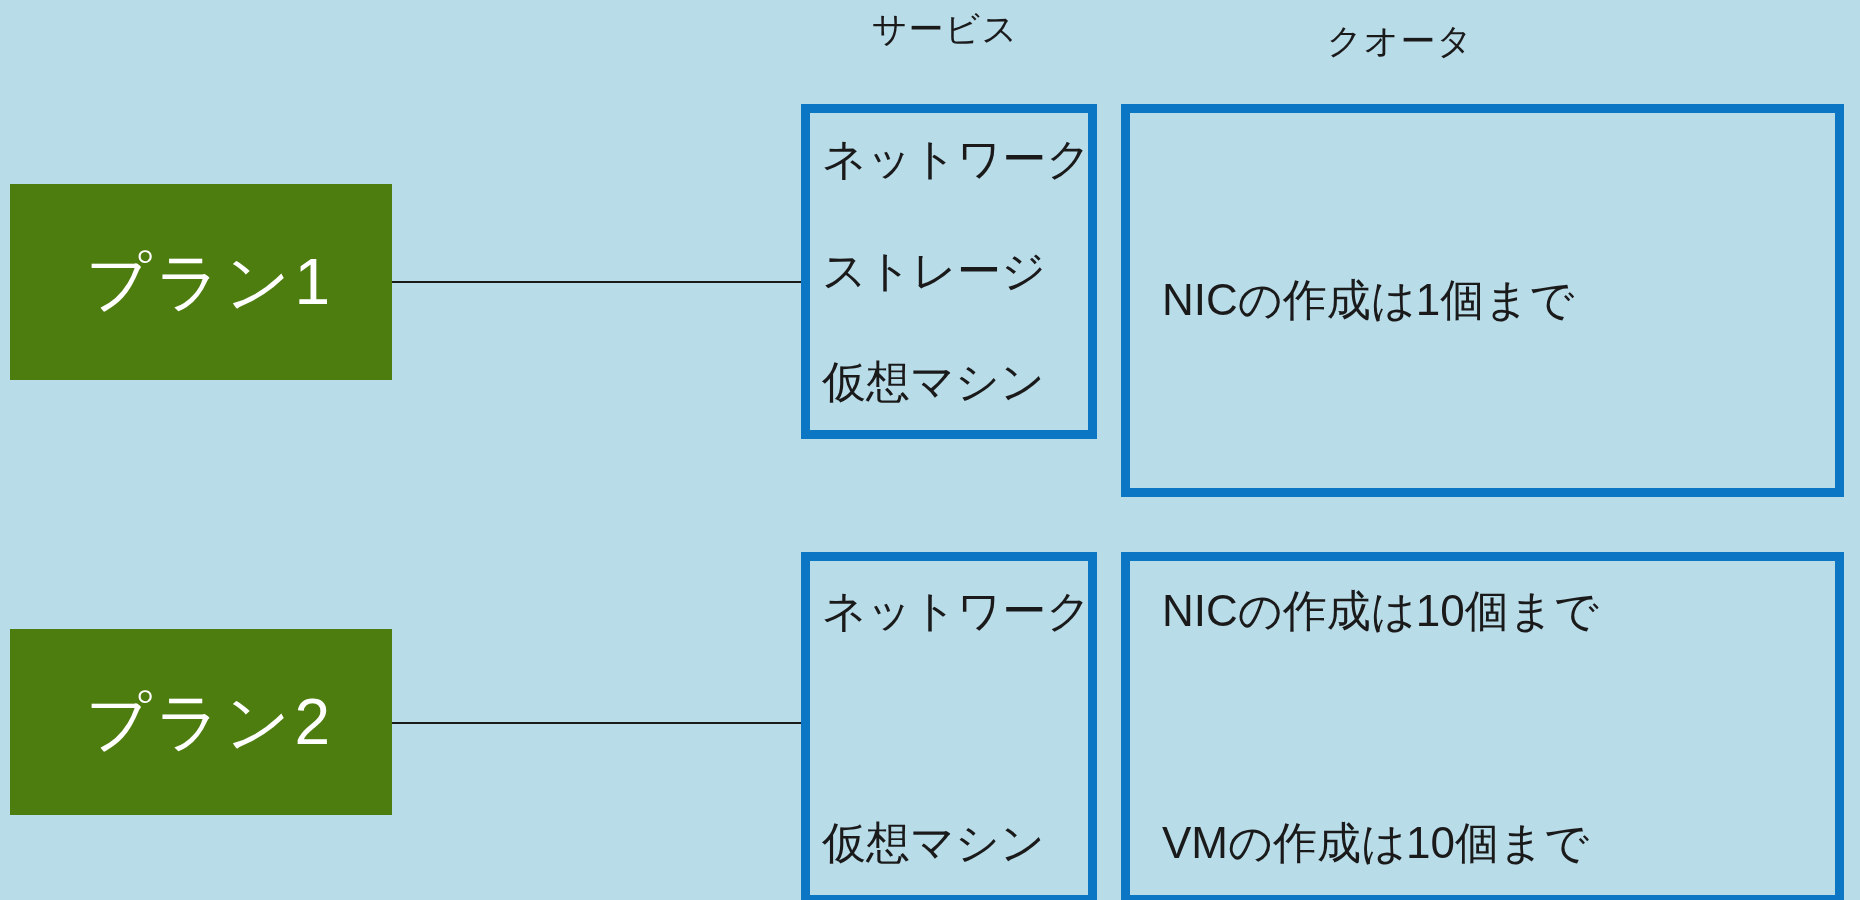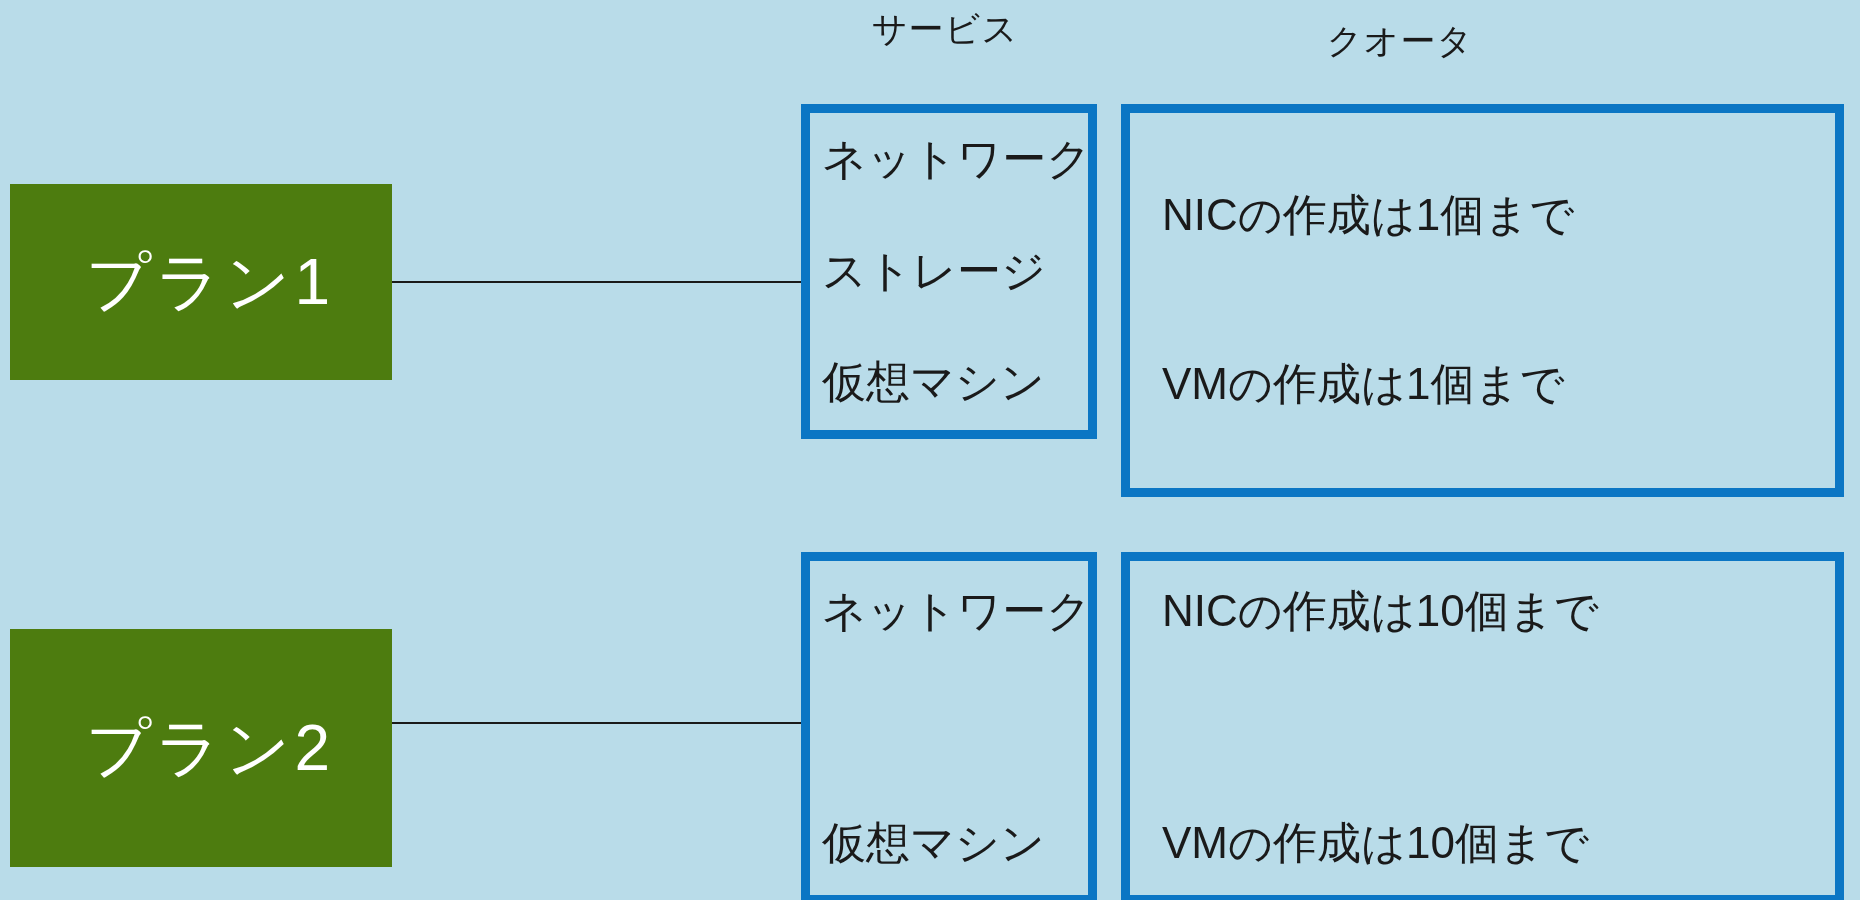--- a/index.html
+++ b/index.html
@@ -35,21 +35,21 @@
     position: absolute;
     background: #4d7c0f;
     color: #ffffff;
     display: flex;
     align-items: center;
     font-size: 64px;
     letter-spacing: 4px;
   }
   .plan-box .plan-label { padding-left: 76px; }
   .plan1 { left: 10px; top: 184px; width: 382px; height: 196px; }
-  .plan2 { left: 10px; top: 629px; width: 382px; height: 238px; }
+  .plan2 { left: 10px; top: 629px; width: 382px; height: 186px; }
 
   .connector {
     position: absolute;
     height: 2px;
     background: #1a1a1a;
   }
   .connector-1 { left: 392px; top: 281px; width: 409px; }
   .connector-2 { left: 392px; top: 722px; width: 409px; }
 
   .outline-box {
@@ -97,21 +97,20 @@
   <div class="connector connector-2"></div>
 
   <div class="outline-box service-box-1">
     <div class="box-row service-row">ネットワーク</div>
     <div class="box-row service-row">ストレージ</div>
     <div class="box-row service-row">仮想マシン</div>
   </div>
 
   <div class="outline-box quota-box-1">
     <div class="box-row quota-row">NICの作成は1個まで</div>
-    <div class="box-row quota-row">VMの作成は1個まで</div>
   </div>
 
   <div class="outline-box service-box-2">
     <div class="box-row service-row">ネットワーク</div>
     <div class="box-row service-row"></div>
     <div class="box-row service-row">仮想マシン</div>
   </div>
 
   <div class="outline-box quota-box-2">
     <div class="box-row quota-row">NICの作成は10個まで</div>

